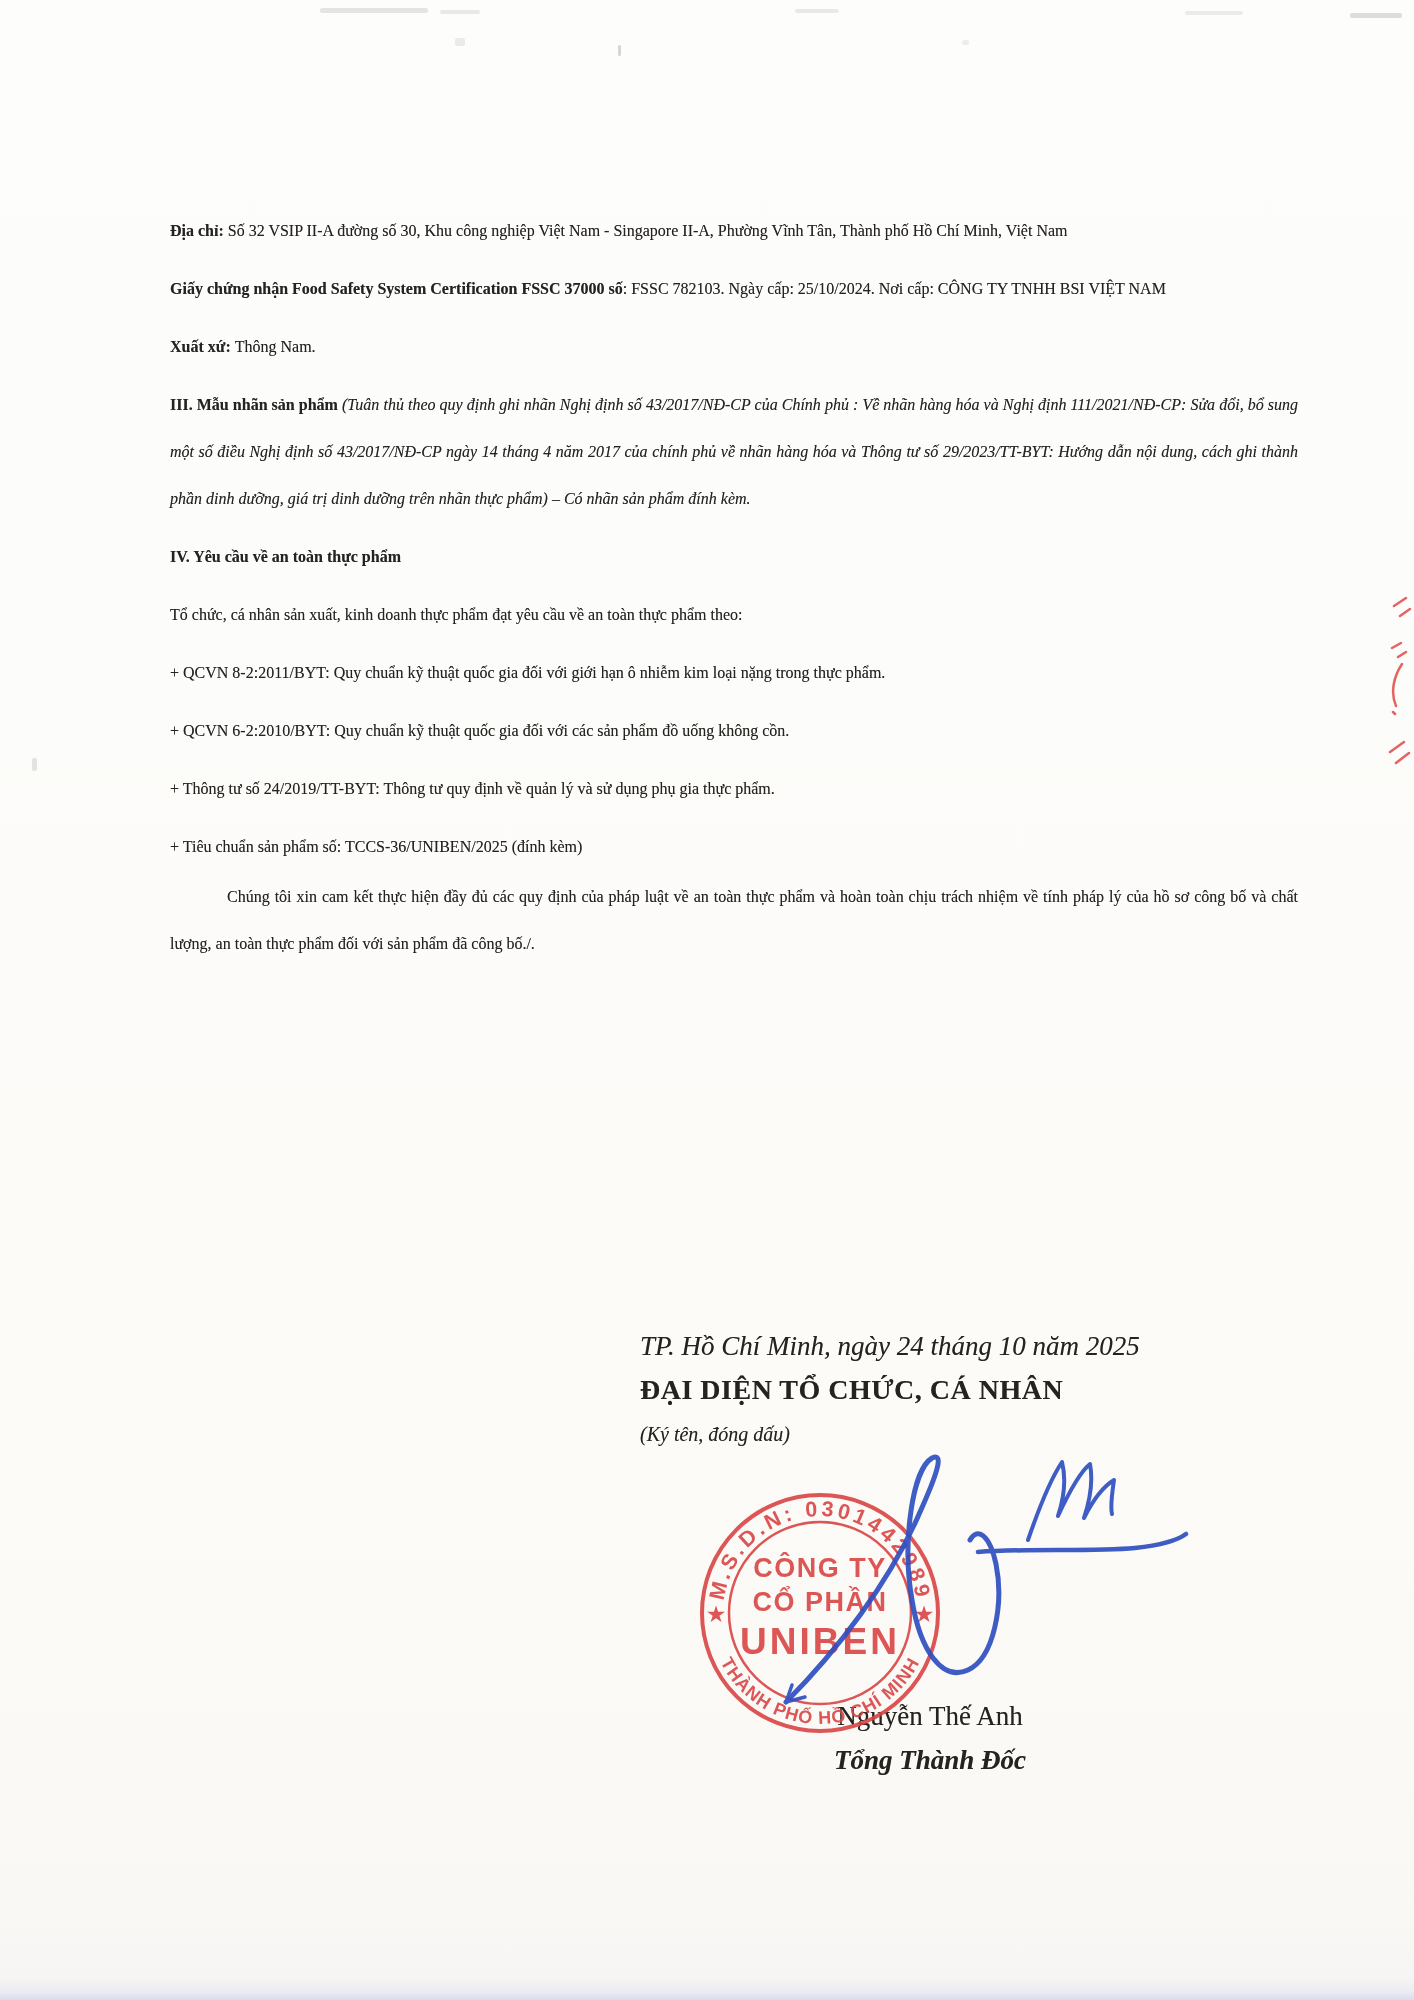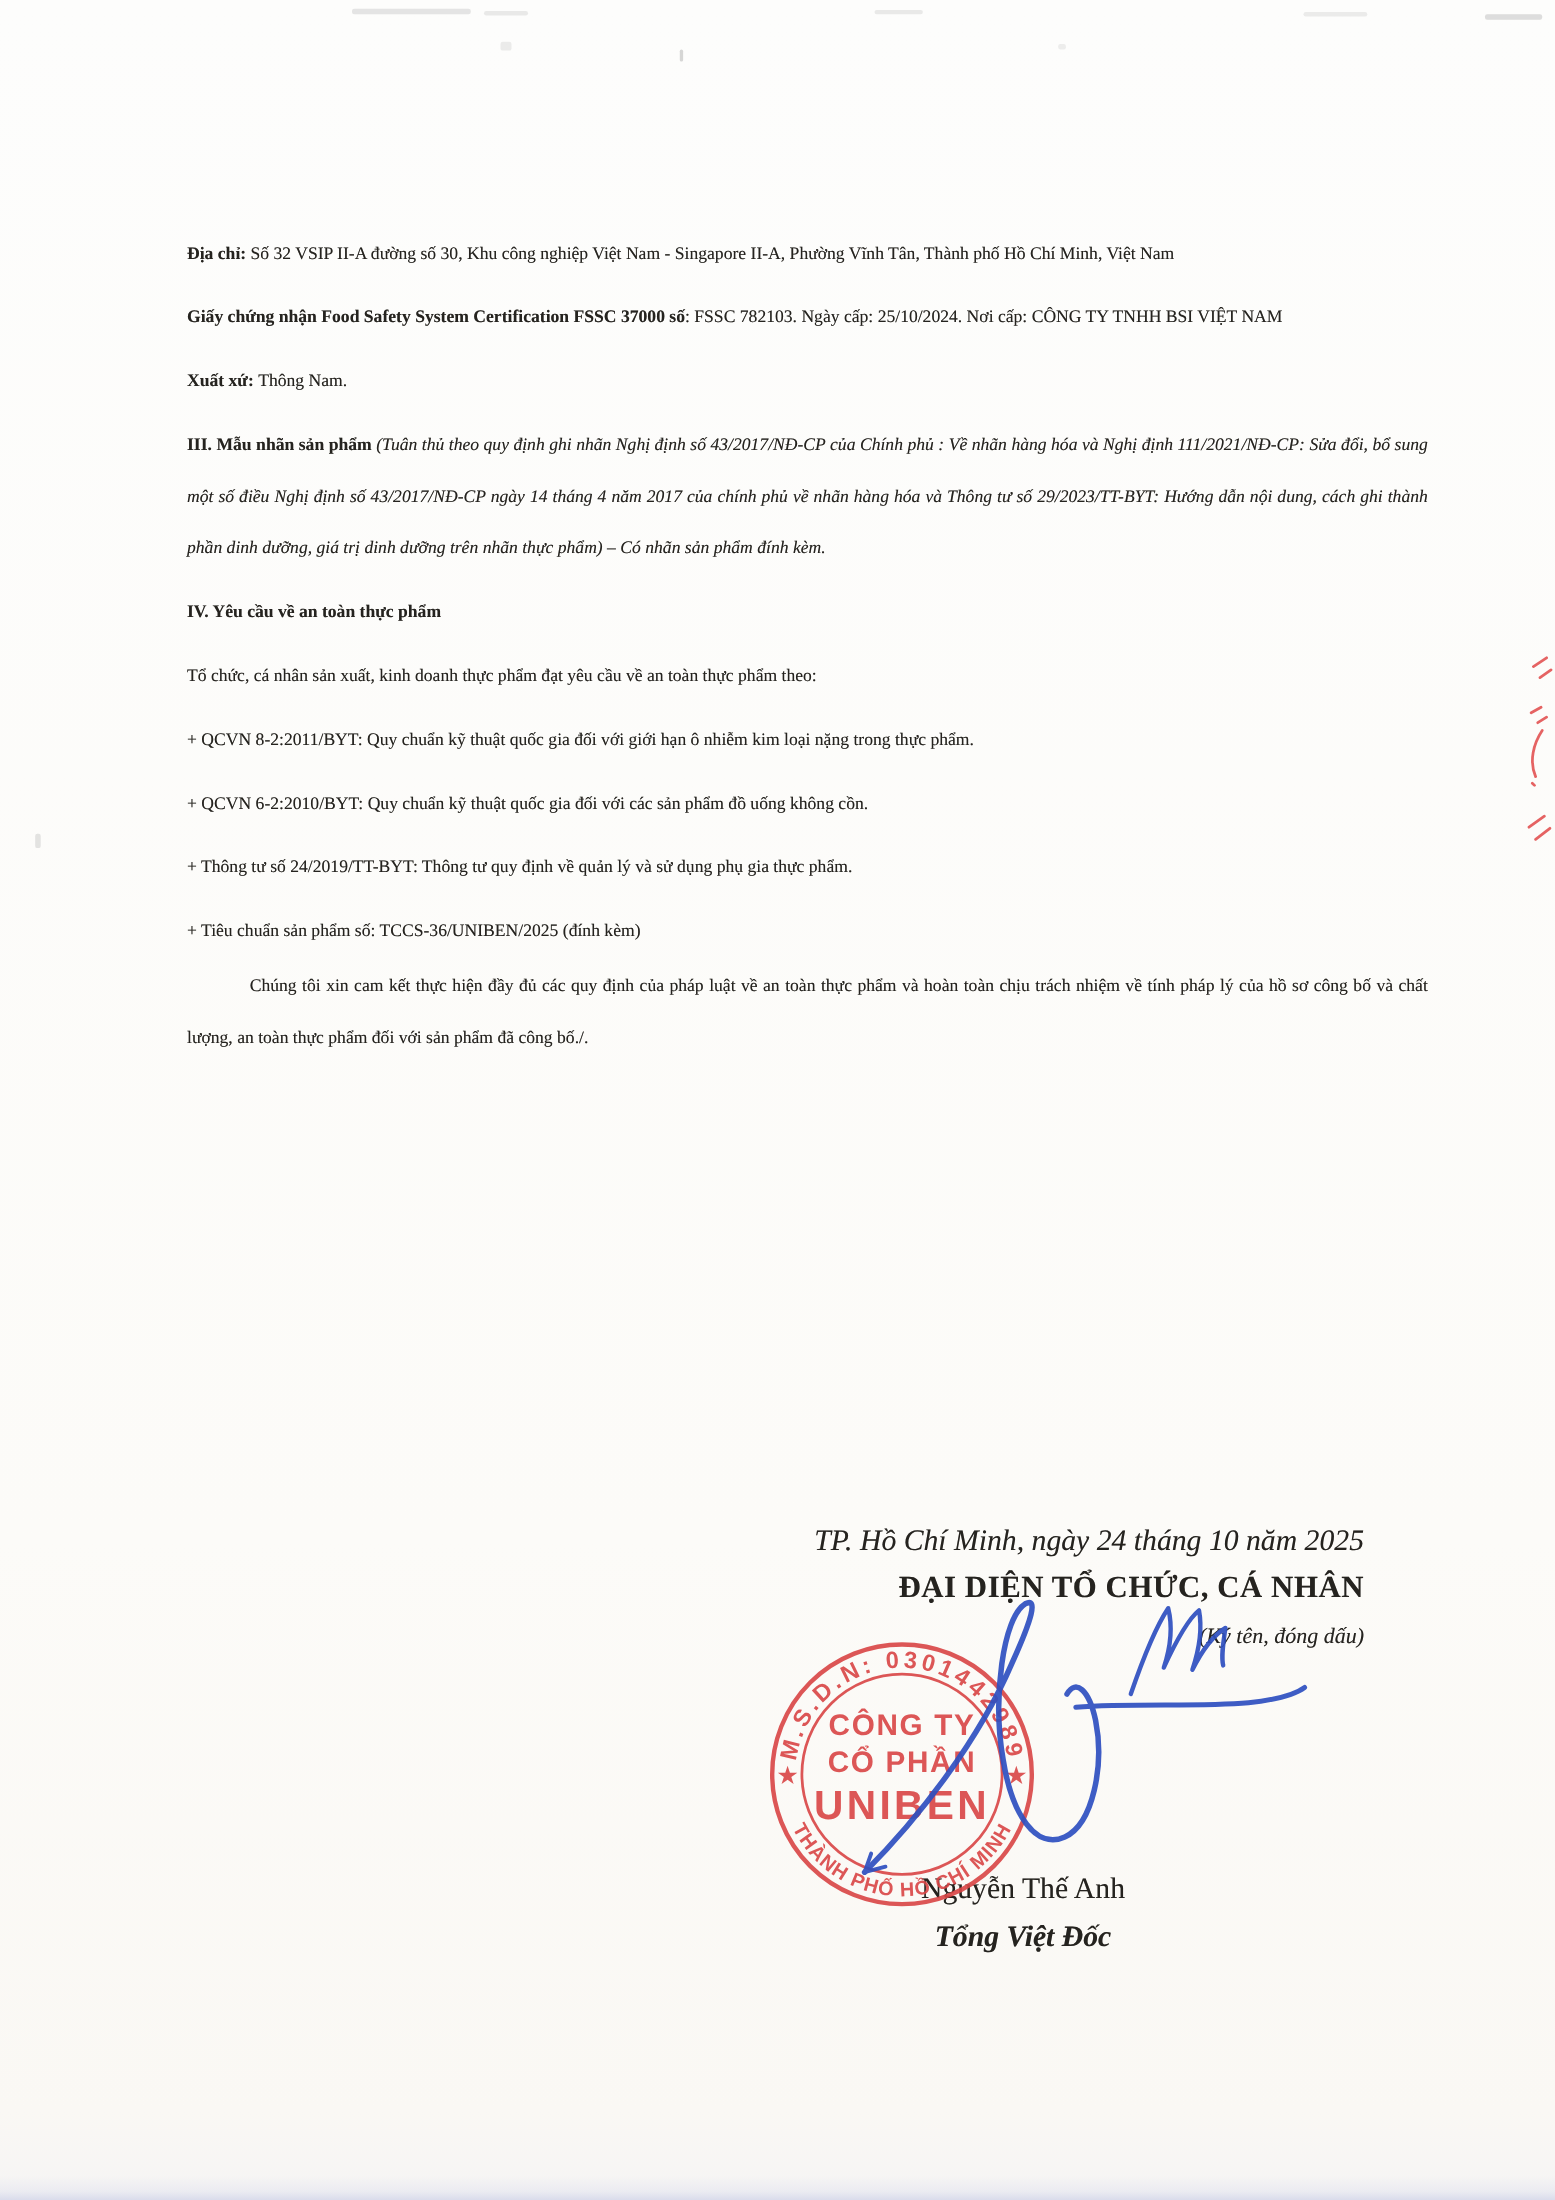--- a/index.html
+++ b/index.html
@@ -21,22 +21,22 @@
     text-shadow:0 0 0.5px rgba(50,48,44,0.45);
   }
   .para { margin:0 0 11px 0; }
   .para:nth-child(10) { margin-bottom:3px; }  
   .para.indent { text-indent:57px; }
   .b { font-weight:bold; }
   .i { font-style:italic; }
 
   
   .closing {
-    position:absolute; left:640px; top:1378px; width:600px;
-    text-align:right; line-height:44px;
+    position:absolute; left:640px; top:1324px; width:600px;
+    text-align:left; line-height:44px;
     text-shadow:0 0 0.5px rgba(50,48,44,0.4);
   }
   .date-line { font-style:italic; font-size:27px; }
   .rep-heading { font-weight:bold; font-size:28px; letter-spacing:0.5px; }
   .sign-note { font-style:italic; font-size:20px; }
 
   .signer {
     position:absolute; left:730px; top:1694px; width:400px;
     text-align:center; line-height:44px;
     text-shadow:0 0 0.5px rgba(50,48,44,0.4);
@@ -85,21 +85,21 @@
     </div>
 
   <div class="closing">
     <div class="date-line">TP. Hồ Chí Minh, ngày 24 tháng 10 năm 2025</div>
     <div class="rep-heading">ĐẠI DIỆN TỔ CHỨC, CÁ NHÂN</div>
     <div class="sign-note">(Ký tên, đóng dấu)</div>
   </div>
 
   <div class="signer">
     <div class="signer-name">Nguyễn Thế Anh</div>
-    <div class="signer-title">Tổng Việt Đốc</div>
+    <div class="signer-title">Tổng Thành Đốc</div>
   </div>
 
   <svg class="overlay" width="1414" height="2000" viewBox="0 0 1414 2000">
     <defs>
       <path id="arcTop" d="M 728.8 1646.2 A 97 97 0 1 1 911.2 1646.2" fill="none"></path>
       <path id="arcBottom" d="M 712.8 1641.7 A 111 111 0 0 0 927.2 1641.7" fill="none"></path>
     </defs>
 
     <g opacity="0.9" font-family="Liberation Sans, sans-serif">
       <circle cx="820" cy="1613" r="118" fill="none" stroke-width="4" stroke="#d94545"></circle>

